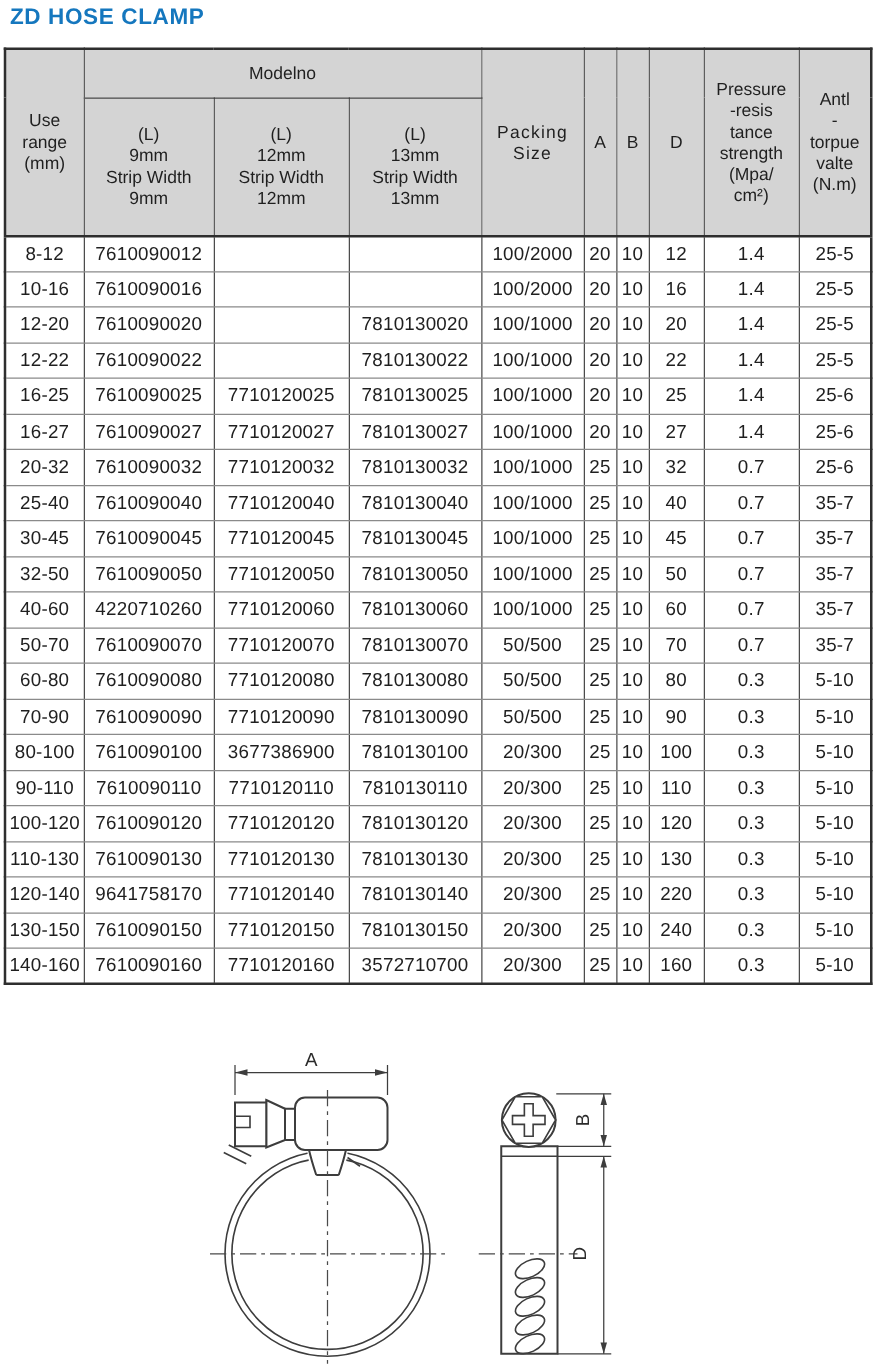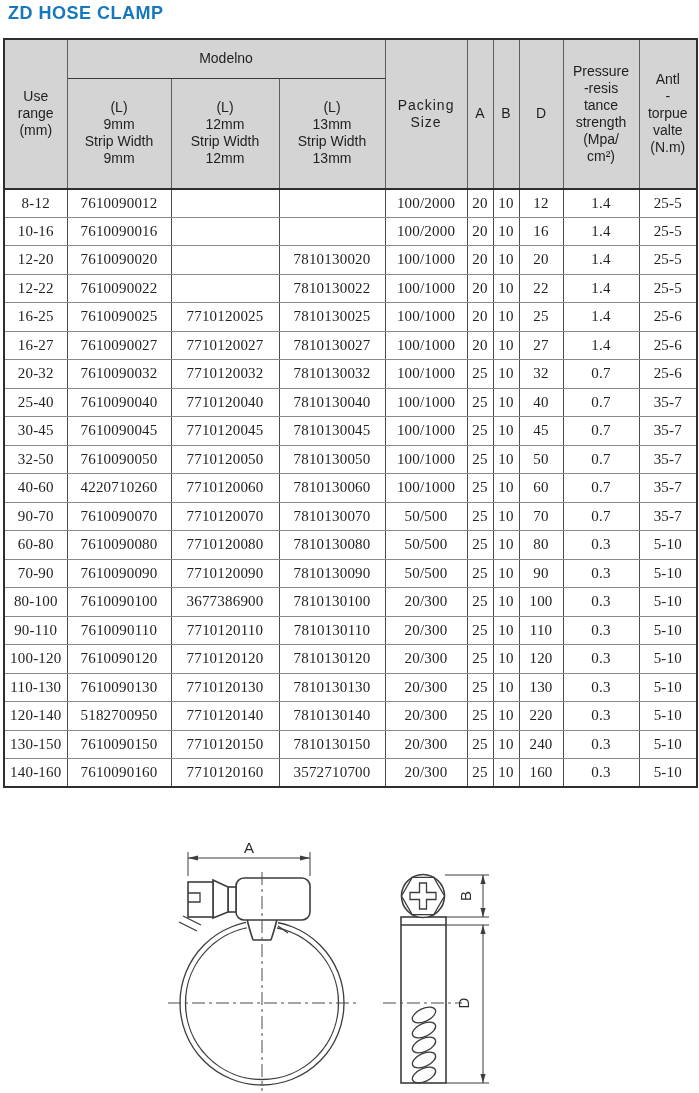--- a/index.html
+++ b/index.html
@@ -35,21 +35,21 @@
     font-size:14px;
     line-height:1.22;
     border-bottom-color:#3a3a3a;
   }
   table.spec thead tr.h1{height:39px;}
   table.spec thead tr.h2 th{height:109px;}
   table.spec thead{border-bottom:2px solid #2e2e2e;}
   th.packing{font-size:15px;letter-spacing:1px;}
   th.abd{font-size:15px;}
   th.pressure{font-size:13.5px;}
-  table.spec tbody tr{height:28.5px;font-family:Liberation Serif, serif;}
+  table.spec tbody tr{height:28.5px;}
   table.spec tbody td{
     font-size:15px;
     background:#ffffff;
     border-left-color:#4c4c4c;border-right-color:#4c4c4c;
     border-top-color:#8a8a8a;border-bottom-color:#8a8a8a;
     letter-spacing:.2px;
   }
   svg.drawing{position:absolute;left:0;top:820px;}
   .dline{stroke:#3d3d3d;stroke-width:1.6;fill:none;}
   .dthin{stroke:#3d3d3d;stroke-width:1.3;fill:none;}
@@ -245,21 +245,21 @@
           <td>7710120060</td>
           <td>7810130060</td>
           <td>100/1000</td>
           <td>25</td>
           <td>10</td>
           <td>60</td>
           <td>0.7</td>
           <td>35-7</td>
         </tr>
         <tr>
-          <td>90-70</td>
+          <td>50-70</td>
           <td>7610090070</td>
           <td>7710120070</td>
           <td>7810130070</td>
           <td>50/500</td>
           <td>25</td>
           <td>10</td>
           <td>70</td>
           <td>0.7</td>
           <td>35-7</td>
         </tr>
@@ -330,21 +330,21 @@
           <td>7810130130</td>
           <td>20/300</td>
           <td>25</td>
           <td>10</td>
           <td>130</td>
           <td>0.3</td>
           <td>5-10</td>
         </tr>
         <tr>
           <td>120-140</td>
-          <td>5182700950</td>
+          <td>9641758170</td>
           <td>7710120140</td>
           <td>7810130140</td>
           <td>20/300</td>
           <td>25</td>
           <td>10</td>
           <td>220</td>
           <td>0.3</td>
           <td>5-10</td>
         </tr>
         <tr>

